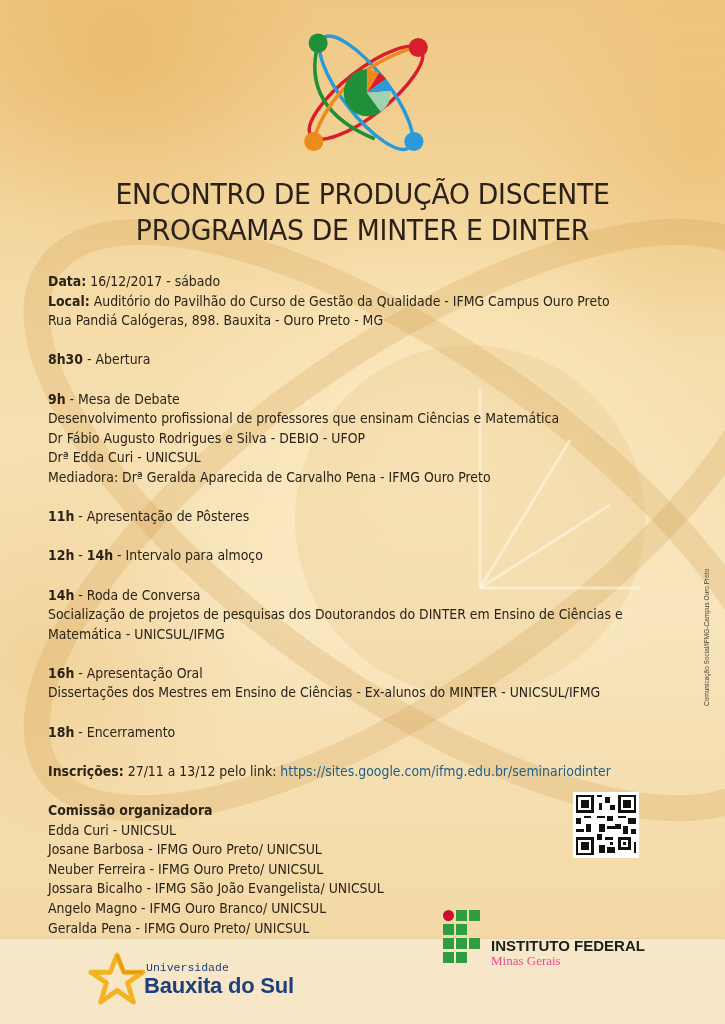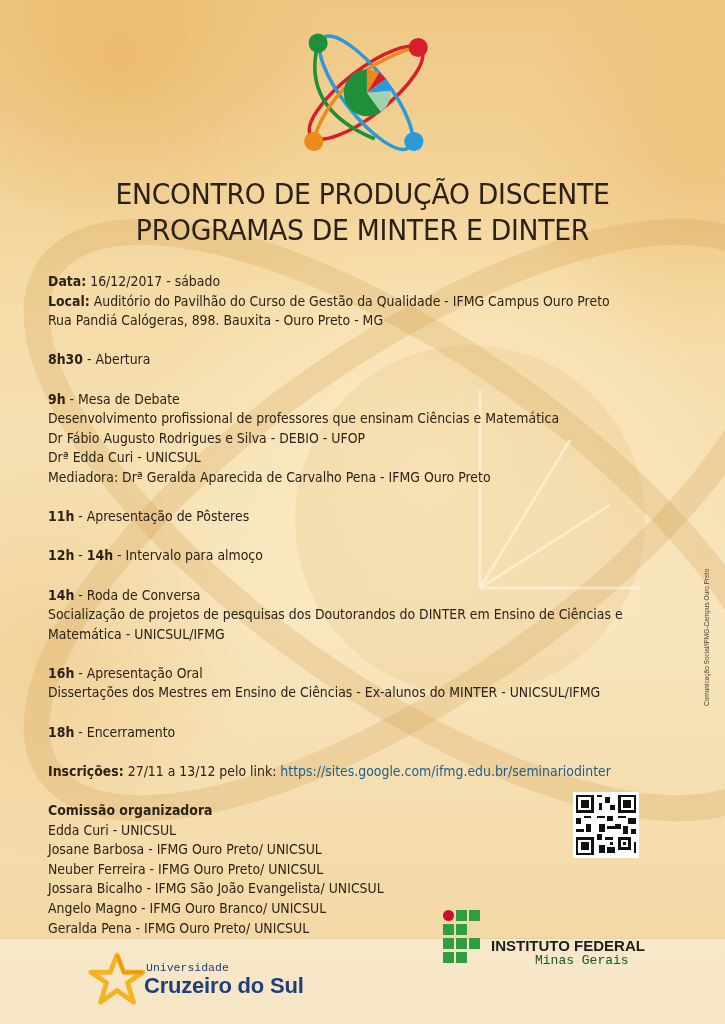--- a/index.html
+++ b/index.html
@@ -45,21 +45,21 @@
     font-size: 6.5px; color: #4a3d2c; white-space: nowrap;
     font-family: "Liberation Sans", sans-serif;
   }
   .cruzeiro { position: absolute; left: 88px; top: 952px; width: 240px; height: 56px; }
   .cruzeiro .star { position: absolute; left: 0; top: 0; width: 58px; height: 54px; }
   .cruzeiro .uni { position: absolute; left: 58px; top: 9px; font-size: 11.5px; color: #1d3f7a; font-family: Liberation Mono, monospace; }
   .cruzeiro .name { position: absolute; left: 56px; top: 21px; font-size: 22px; font-weight: bold; color: #1d3f7a; font-family: "Liberation Sans", sans-serif; white-space: nowrap; letter-spacing: -0.2px; }
   .ifmg { position: absolute; left: 443px; top: 910px; width: 220px; height: 56px; }
   .ifmg .grid { position: absolute; left: 0; top: 0; width: 40px; height: 54px; }
   .ifmg .inst { position: absolute; left: 48px; top: 27px; font-size: 15px; font-weight: bold; color: #1e1e1e; font-family: "Liberation Sans", sans-serif; white-space: nowrap; }
-  .ifmg .mg { position: absolute; left: 48px; top: 43px; font-size: 13px; color: #14532d; font-family: Liberation Mono, monospace; white-space: nowrap; margin-left: 44px; }
+  .ifmg .mg { position: absolute; left: 48px; top: 43px; font-size: 13px; color: #ec4899; font-family: Liberation Serif, serif; white-space: nowrap; }
 </style>
 </head>
 <body>
 
 <svg class="watermark" viewBox="0 0 725 940">
   <g fill="none" stroke="rgba(205,150,70,0.22)" stroke-width="26">
     <ellipse cx="410" cy="520" rx="440" ry="170" transform="rotate(-35 410 520)"></ellipse>
     <ellipse cx="410" cy="520" rx="440" ry="170" transform="rotate(35 410 520)"></ellipse>
   </g>
   <circle cx="470" cy="520" r="175" fill="rgba(215,160,80,0.14)"></circle>
@@ -204,21 +204,21 @@
 <div class="side-credit">Comunicação Social/IFMG-Campus Ouro Preto</div>
 
 <div class="footer-band"></div>
 
 <div class="cruzeiro">
   <svg class="star" viewBox="0 0 60 56">
     <path d="M30 3 L37 21 L57 21 L41 32 L47 52 L30 40 L13 52 L19 32 L3 21 L23 21 Z" fill="none" stroke="#f4b321" stroke-width="5" stroke-linejoin="round"></path>
     <path d="M30 3 L37 21 L57 21" fill="none" stroke="#e89a10" stroke-width="3"></path>
   </svg>
   <span class="uni">Universidade</span>
-  <span class="name">Cruzeiro do Sul</span>
+  <span class="name">Bauxita do Sul</span>
 </div>
 
 <div class="ifmg">
   <svg class="grid" viewBox="0 0 40 54">
     <circle cx="5.5" cy="5.5" r="5.5" fill="#c8102e"></circle>
     <rect x="13" y="0" width="11" height="11" fill="#2f9e41"></rect>
       <rect x="26" y="0" width="11" height="11" fill="#2f9e41"></rect>
     <rect x="0" y="14" width="11" height="11" fill="#2f9e41"></rect>
     <rect x="0" y="28" width="11" height="11" fill="#2f9e41"></rect>
       <rect x="13" y="28" width="11" height="11" fill="#2f9e41"></rect>

